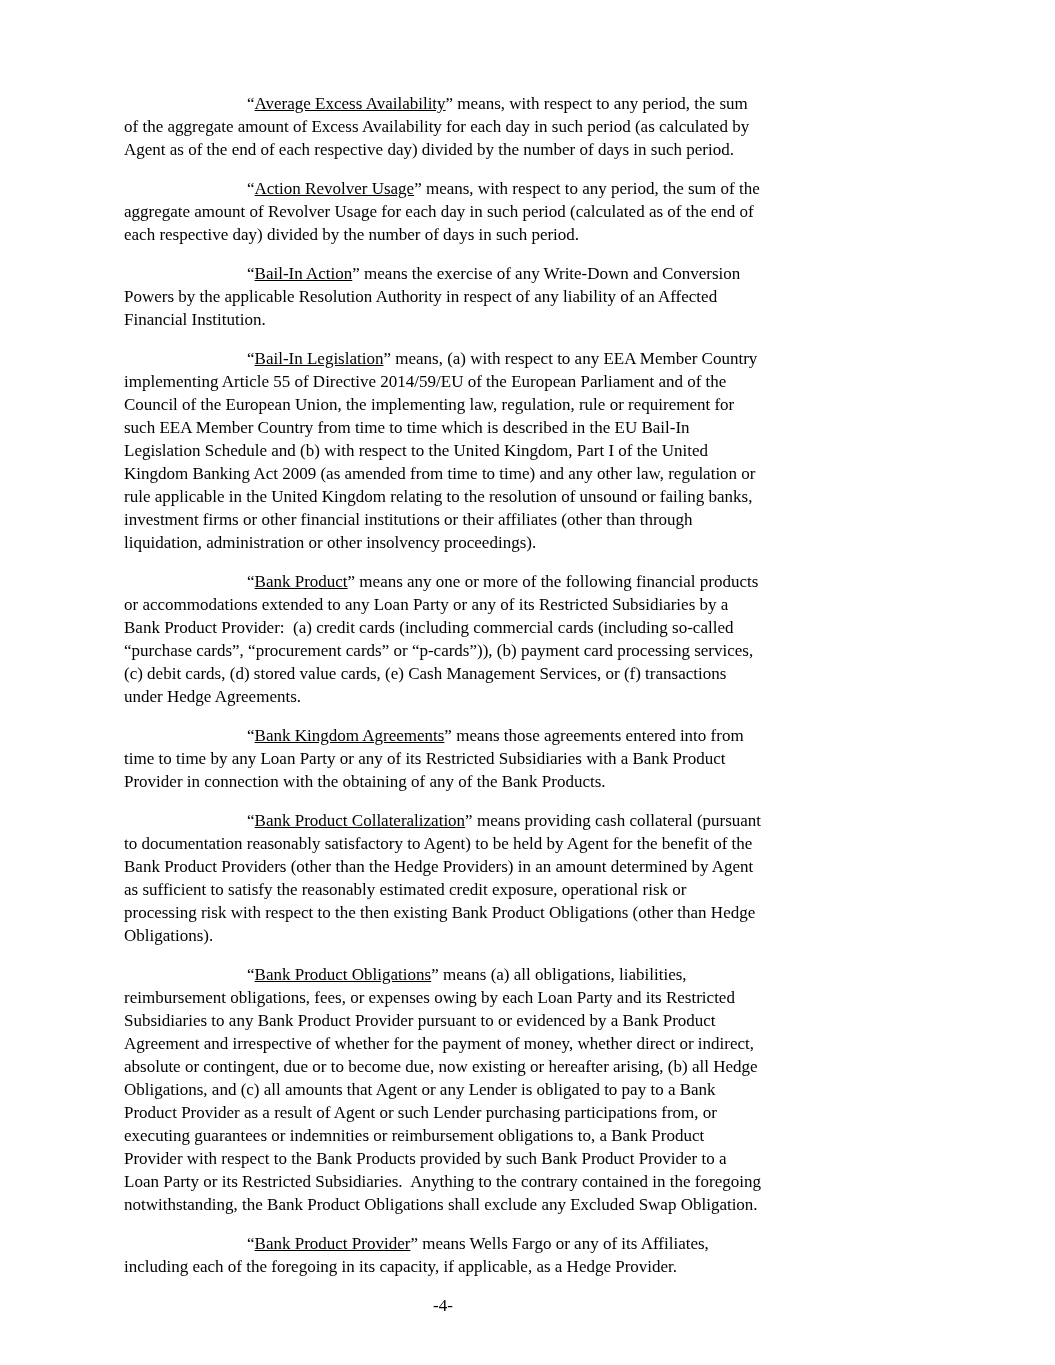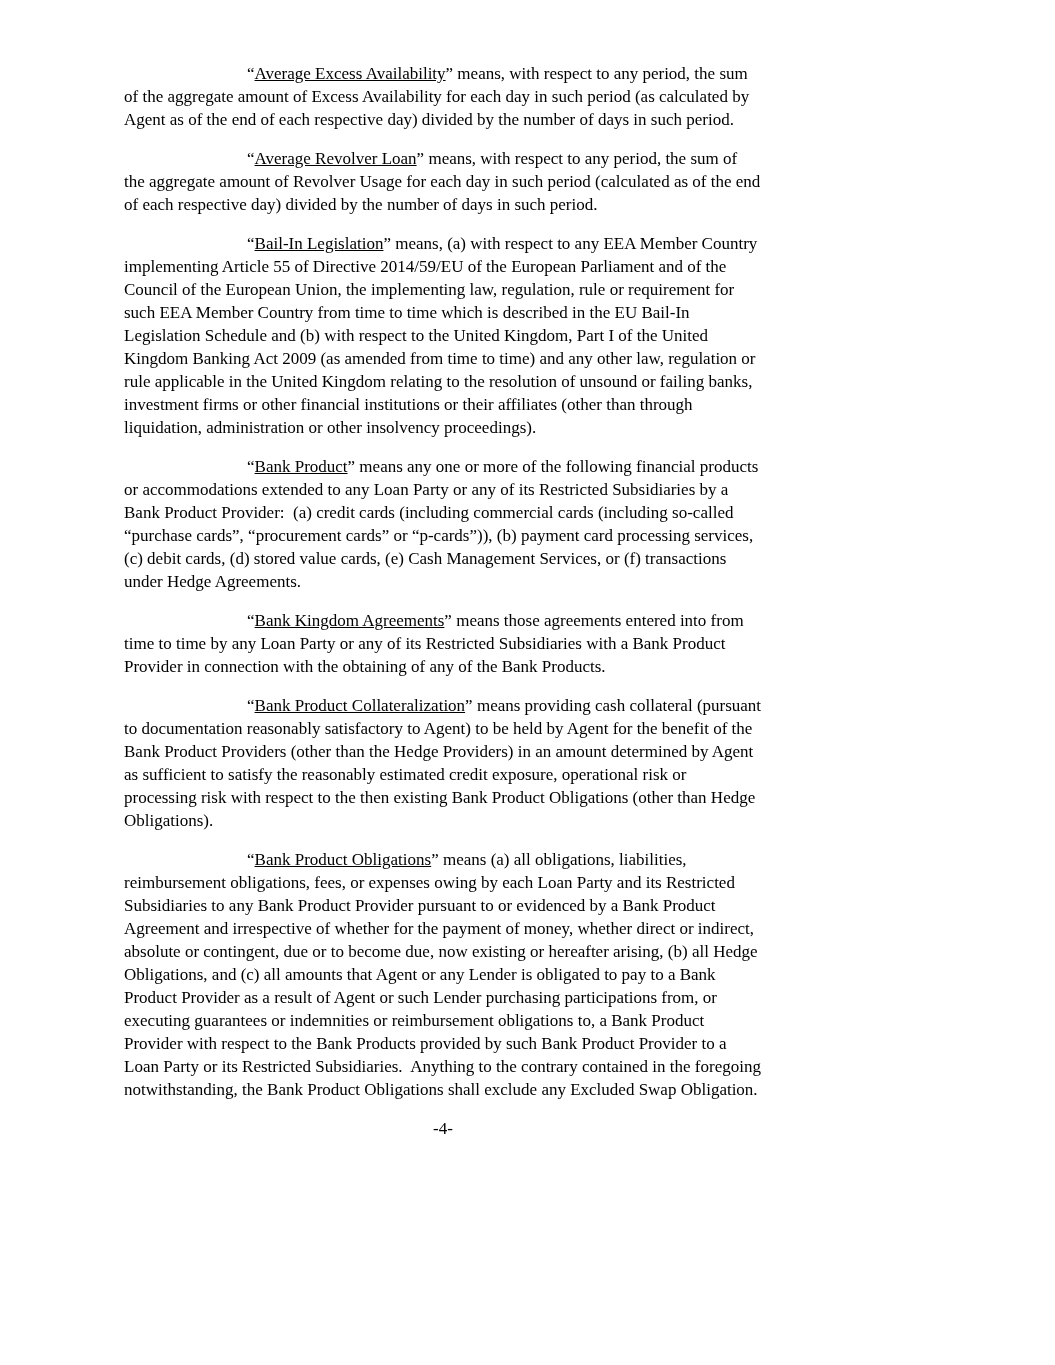--- a/index.html
+++ b/index.html
@@ -9,21 +9,21 @@
   }
   body {
     width: 1055px;
     height: 1365px;
     position: relative;
     font-family: "Liberation Serif", "DejaVu Serif", serif;
     color: #000000;
     overflow: hidden;
   }
   .doc {
-    padding: 62px 124px 0 124px;
+    padding: 92px 124px 0 124px;
     box-sizing: border-box;
     width: 886px;
   }
   p.para {
     font-size: 17px;
     line-height: 23px;
     margin: 0 0 16px 0;
     text-indent: 123px;
     text-align: left;
     white-space: pre-wrap;
@@ -39,28 +39,30 @@
     text-indent: 0;
   }
 </style>
 </head>
 <body>
 
 <div class="doc">
   <div>
   <p class="para"><span>“</span><span class="term">Average Excess Availability</span><span>” means, with respect to any period, the sum of the aggregate amount of Excess Availability for each day in such period (as calculated by Agent as of the end of each respective day) divided by the number of days in such period.</span></p>
 
-  <p class="para"><span>“</span><span class="term">Average Revolver Loan</span><span>” means, with respect to any period, the sum of the aggregate amount of Revolver Usage for each day in such period (calculated as of the end of each respective day) divided by the number of days in such period.</span></p>
+  <p class="para"><span>“</span><span class="term">Action Revolver Usage</span><span>” means, with respect to any period, the sum of the aggregate amount of Revolver Usage for each day in such period (calculated as of the end of each respective day) divided by the number of days in such period.</span></p>
 
+  <p class="para"><span>“</span><span class="term">Bail-In Action</span><span>” means the exercise of any Write-Down and Conversion Powers by the applicable Resolution Authority in respect of any liability of an Affected Financial Institution.</span></p>
 
   <p class="para"><span>“</span><span class="term">Bail-In Legislation</span><span>” means, (a) with respect to any EEA Member Country implementing Article 55 of Directive 2014/59/EU of the European Parliament and of the Council of the European Union, the implementing law, regulation, rule or requirement for such EEA Member Country from time to time which is described in the EU Bail-In Legislation Schedule and (b) with respect to the United Kingdom, Part I of the United Kingdom Banking Act 2009 (as amended from time to time) and any other law, regulation or rule applicable in the United Kingdom relating to the resolution of unsound or failing banks, investment firms or other financial institutions or their affiliates (other than through liquidation, administration or other insolvency proceedings).</span></p>
 
   <p class="para"><span>“</span><span class="term">Bank Product</span><span>” means any one or more of the following financial products or accommodations extended to any Loan Party or any of its Restricted Subsidiaries by a Bank Product Provider:  (a) credit cards (including commercial cards (including so-called “purchase cards”, “procurement cards” or “p-cards”)), (b) payment card processing services, (c) debit cards, (d) stored value cards, (e) Cash Management Services, or (f) transactions under Hedge Agreements.</span></p>
 
   <p class="para"><span>“</span><span class="term">Bank Kingdom Agreements</span><span>” means those agreements entered into from time to time by any Loan Party or any of its Restricted Subsidiaries with a Bank Product Provider in connection with the obtaining of any of the Bank Products.</span></p>
 
   <p class="para"><span>“</span><span class="term">Bank Product Collateralization</span><span>” means providing cash collateral (pursuant to documentation reasonably satisfactory to Agent) to be held by Agent for the benefit of the Bank Product Providers (other than the Hedge Providers) in an amount determined by Agent as sufficient to satisfy the reasonably estimated credit exposure, operational risk or processing risk with respect to the then existing Bank Product Obligations (other than Hedge Obligations).</span></p>
 
   <p class="para"><span>“</span><span class="term">Bank Product Obligations</span><span>” means (a) all obligations, liabilities, reimbursement obligations, fees, or expenses owing by each Loan Party and its Restricted Subsidiaries to any Bank Product Provider pursuant to or evidenced by a Bank Product Agreement and irrespective of whether for the payment of money, whether direct or indirect, absolute or contingent, due or to become due, now existing or hereafter arising, (b) all Hedge Obligations, and (c) all amounts that Agent or any Lender is obligated to pay to a Bank Product Provider as a result of Agent or such Lender purchasing participations from, or executing guarantees or indemnities or reimbursement obligations to, a Bank Product Provider with respect to the Bank Products provided by such Bank Product Provider to a Loan Party or its Restricted Subsidiaries.  Anything to the contrary contained in the foregoing notwithstanding, the Bank Product Obligations shall exclude any Excluded Swap Obligation.</span></p>
 
+  <p class="para"><span>“</span><span class="term">Bank Product Provider</span><span>” means Wells Fargo or any of its Affiliates, including each of the foregoing in its capacity, if applicable, as a Hedge Provider.</span></p>
 </div>
   <div class="page-number">-4-</div>
 </div>
 
 </body></html>

